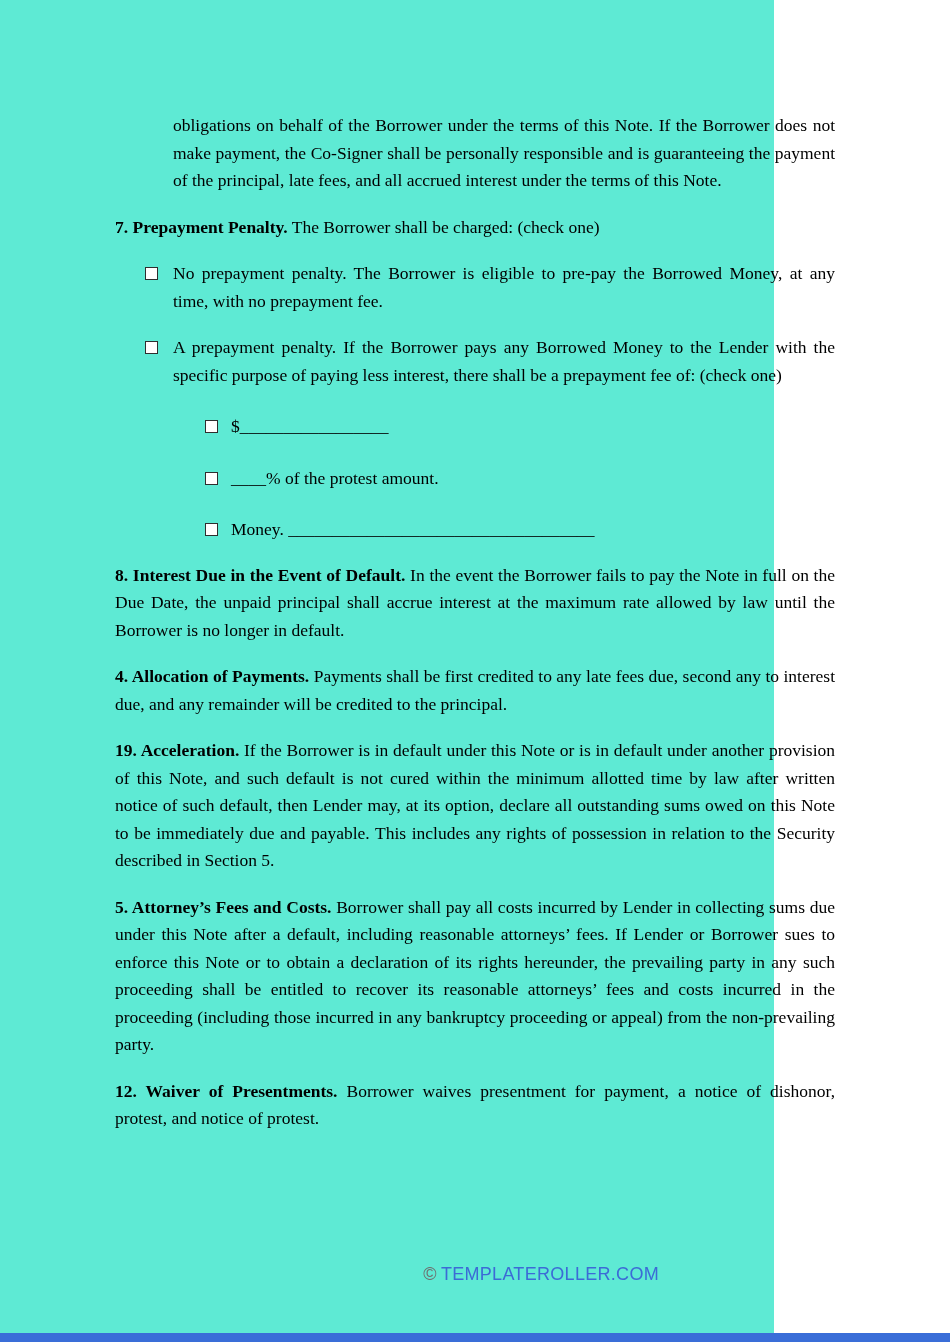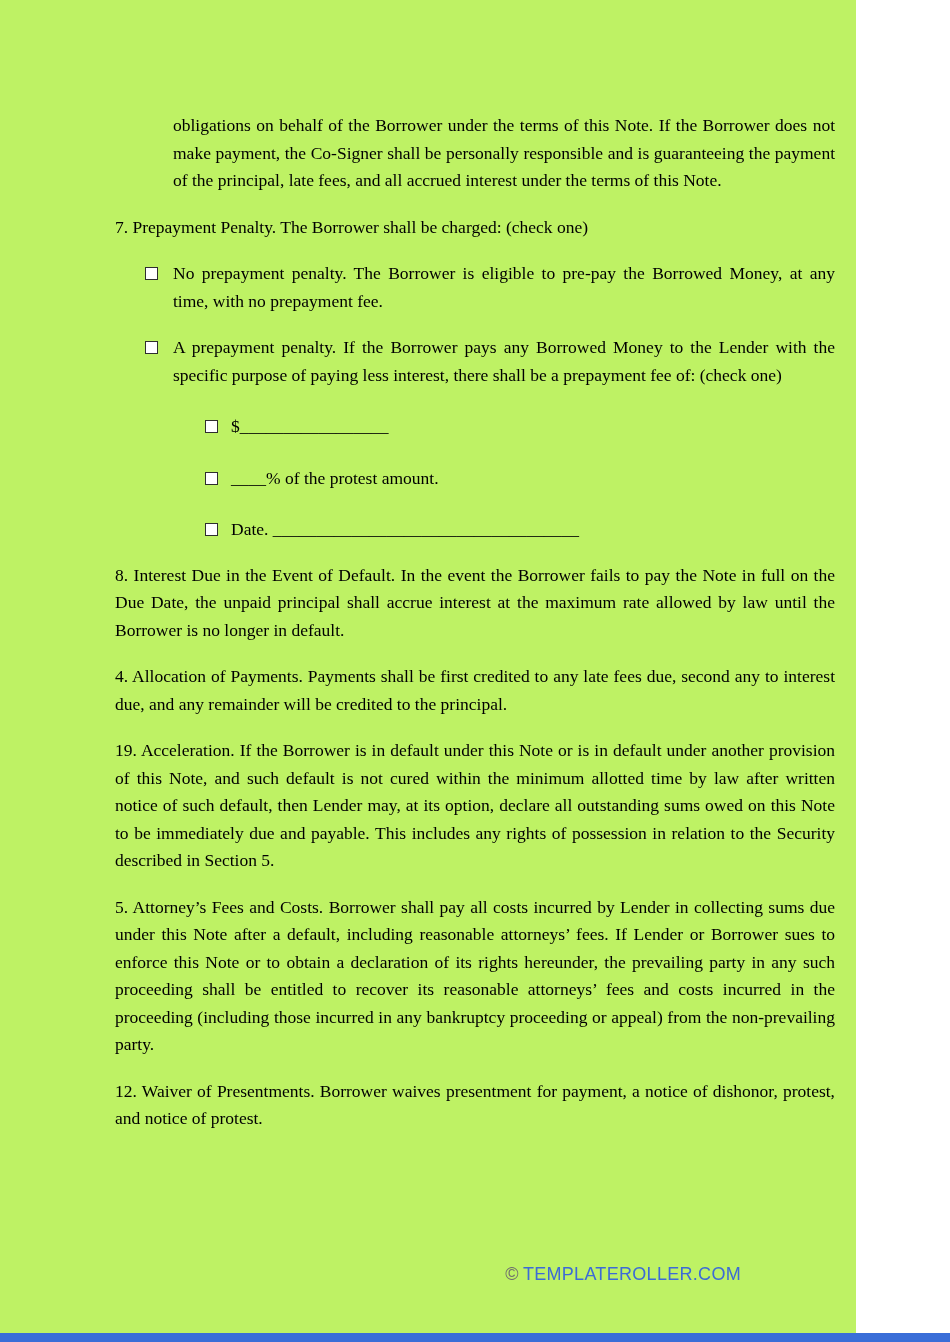--- a/index.html
+++ b/index.html
@@ -3,38 +3,38 @@
 <meta charset="utf-8">
 <style>
   * { margin: 0; padding: 0; box-sizing: border-box; }
   html, body {
     width: 950px; height: 1342px;
     background: #ffffff;
     overflow: hidden;
   }
   .page {
     position: relative;
-    width: 856px; height: 1342px;
-    background: #bef264;
+    width: 774px; height: 1342px;
+    background: #5eead4;
     font-family: "Liberation Serif", "DejaVu Serif", serif;
     font-size: 17.5px;
     line-height: 27.5px;
     color: var(--text, #000000);
   }
   .content {
     position: absolute;
     top: 112px; left: 115px;
     width: 720px;
   }
   .para {
     text-align: justify;
     margin: 0 0 19px 0;
   }
   .para.indent { padding-left: 58px; }
-  .para strong { font-weight: normal; }
+  .para strong { font-weight: bold; }
   .check-row {
     display: flex;
     align-items: flex-start;
     margin: 0 0 19px 0;
   }
   .check-row.lvl1 { margin-left: 30px; }
   .check-row.lvl2 { margin-left: 90px; margin-bottom: 18px; margin-top: 24px; }
   .checkbox {
     flex: none;
     width: 13px; height: 13px;
@@ -97,21 +97,21 @@
       <span class="check-text nojustify">$_________________</span>
     </div>
 
     <div class="check-row lvl2">
       <span class="checkbox"></span>
       <span class="check-text nojustify">____% of the protest amount.</span>
     </div>
 
     <div class="check-row lvl2">
       <span class="checkbox"></span>
-      <span class="check-text nojustify">Date. ___________________________________</span>
+      <span class="check-text nojustify">Money. ___________________________________</span>
     </div>
 
     <p class="para">
       <strong>8. Interest Due in the Event of Default.</strong>
       <span>In the event the Borrower fails to pay the Note in full on the Due Date, the unpaid principal shall accrue interest at the maximum rate allowed by law until the Borrower is no longer in default.</span>
     </p>
 
     <p class="para">
       <strong>4. Allocation of Payments.</strong>
       <span>Payments shall be first credited to any late fees due, second any to interest due, and any remainder will be credited to the principal.</span>

